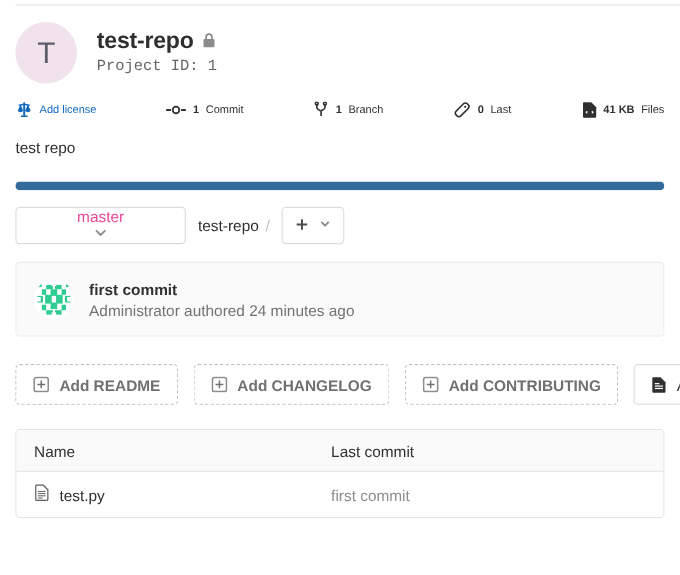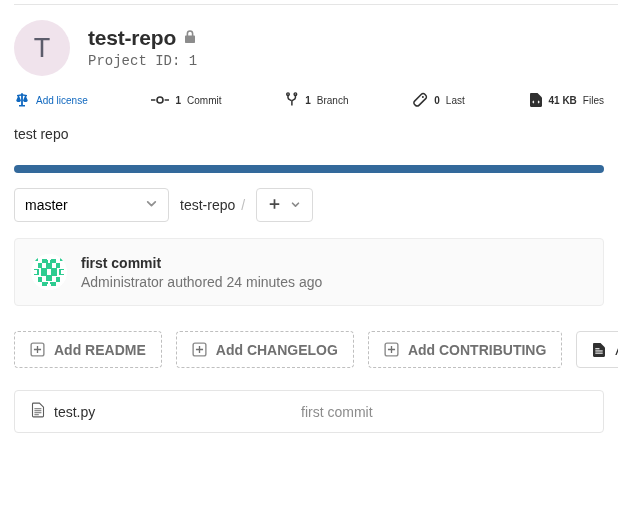--- a/index.html
+++ b/index.html
@@ -130,21 +130,22 @@
     width: 155px;
     height: 34px;
     border: 1px solid #dbdbdb;
     border-radius: 4px;
     background: #ffffff;
     display: flex;
     align-items: center;
     justify-content: space-between;
     padding: 0 10px;
     font-size: 14px;
-    color: #000000;
+    color: #ec4899;
+    flex-direction: column;
   }
   .ref-select .caret { color: #919191; }
   .crumbs {
     display: flex;
     align-items: center;
     gap: 6px;
     font-size: 14px;
   }
   .crumb-link { color: #303030; }
   .crumb-sep { color: #bfbfbf; }
@@ -467,20 +468,24 @@
             <rect x="3.3" y="6.2" width="4.2" height="1.1"></rect>
           </g>
         </svg>
       </span>
       <span>Auto DevOps</span>
     </div>
 
   </div>
 
   <div class="files-table">
+    <div class="files-head">
+      <div class="col-name">Name</div>
+      <div class="col-commit">Last commit</div>
+    </div>
     <div class="files-row">
       <div class="file-name-cell">
         <span class="icon">
           <svg width="14" height="16" viewBox="0 0 14 16">
             <path fill="#ffffff" stroke="#5c5c5c" stroke-width="1.1" d="M8.4 1.1H2.4c-.5 0-.9.4-.9.9v12c0 .5.4.9.9.9h9.2c.5 0 .9-.4.9-.9V5.2L8.4 1.1z"></path>
             <g fill="#5c5c5c">
               <rect x="3.4" y="6.3" width="7" height="0.9"></rect>
               <rect x="3.4" y="8.3" width="7" height="0.9"></rect>
               <rect x="3.4" y="10.3" width="7" height="0.9"></rect>
               <rect x="3.4" y="12.3" width="4.4" height="0.9"></rect>

